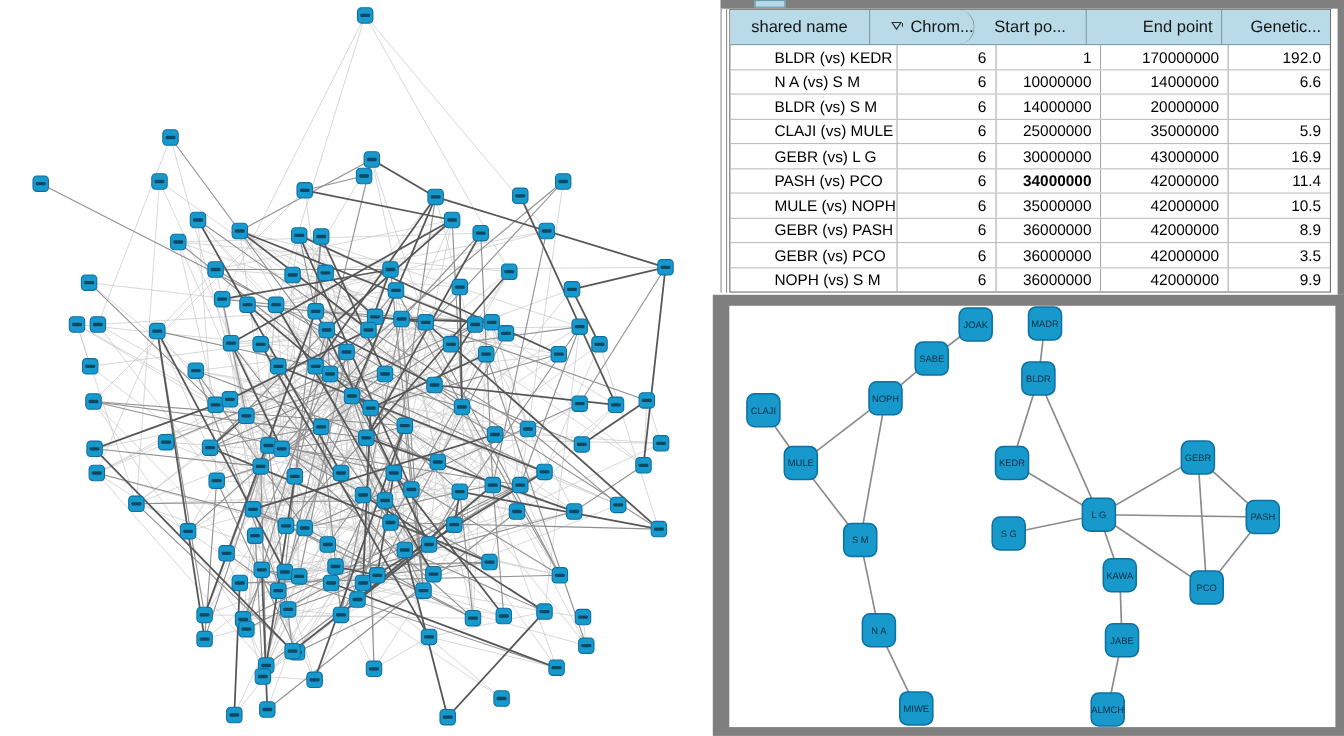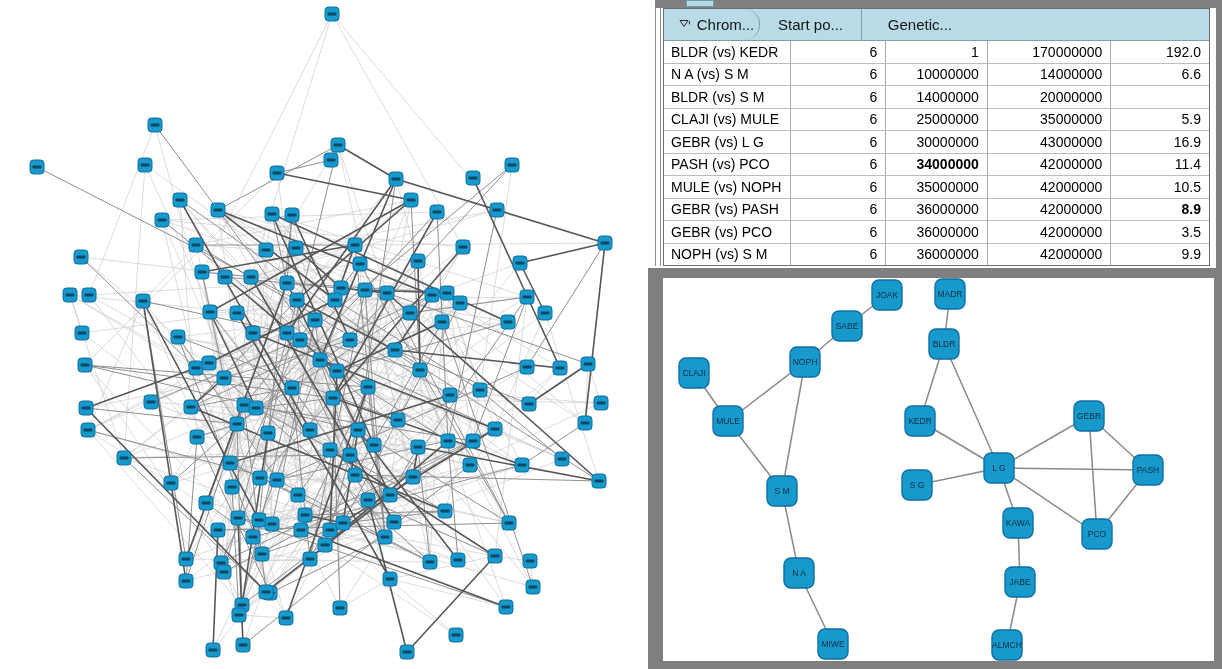--- a/index.html
+++ b/index.html
@@ -17,30 +17,30 @@
   .right-gray-top{position:absolute;right:0;top:0;width:6px;height:268px;background:#7f7f7f;}
   
   .table-card{position:absolute;left:15px;top:8px;width:547px;height:258px;background:#fff;
               border:1px solid #6e6e6e;box-sizing:border-box;display:flex;flex-direction:column;}
   .gutter{position:absolute;left:563px;top:8px;width:5px;height:258px;background:#fdfdfd;}
   .thead{display:flex;flex:0 0 31px;background:#b8dbe7;border-bottom:1px solid #7f9ea8;}
   .th{box-sizing:border-box;border-right:1px solid #7f9ea8;display:flex;align-items:center;
       font-size:15px;color:#151515;white-space:nowrap;overflow:hidden;}
   .th.center{justify-content:center;}
   .th.right{justify-content:flex-end;padding-right:8px;}
-  .th.left{justify-content:center;padding-left:10px;border-radius:15px;}
+  .th.left{justify-content:flex-end;padding-left:10px;border-radius:15px;}
   .th:last-child{border-right:none;text-align:right;}
   .filter-glyph{display:inline-block;margin-right:6px;line-height:0;}
   .tbody{flex:1;display:flex;flex-direction:column;min-height:0;}
   .tr{flex:1;display:flex;border-bottom:1px solid #bdbdbd;min-height:0;}
   .tr:last-child{border-bottom:none;}
   .td{box-sizing:border-box;border-right:1px solid #ababab;font-size:14px;color:#000;
       display:flex;align-items:center;white-space:nowrap;overflow:hidden;}
   .td:last-child{border-right:none;}
-  .td.left{padding-left:7px;}
+  .td.left{padding-left:7px;margin-left:33px;}
   .td.right{justify-content:flex-end;padding-right:8px;}
   
   .net-card{position:absolute;left:0;top:268px;width:574px;height:401px;background:#7f7f7f;}
   .net-inner{position:absolute;left:15px;top:10px;width:551px;height:383px;background:#fff;text-align:right;}
   svg{display:block;}
 </style>
 </head>
 <body>
 
 <div class="stage">
@@ -891,32 +891,38 @@
   </div>
 
   <div class="right-side">
     <div class="top-strip">
       <div class="top-tab"></div>
     </div>
     <div class="splitter"></div>
 
     <div class="table-card">
       <div class="thead" id="thead">
+          <div class="th center" style="width: 127px;">
+            <span>shared name</span>
+          </div>
           <div class="th left" style="width: 96px;">
             <span class="filter-glyph">
               <svg width="12" height="11" viewBox="0 0 12 11">
                 <path d="M1 1.5 H9 L5 7.5 Z" fill="none" stroke="#2b2b2b" stroke-width="1"></path>
                 <path d="M10.4 2 L10.4 5.4" stroke="#2b2b2b" stroke-width="1"></path>
               </svg>
             </span>
             <span>Chrom...</span>
           </div>
           <div class="th center" style="width: 102px;">
             <span>Start po...</span>
           </div>
+          <div class="th right" style="width: 124px;">
+            <span>End point</span>
+          </div>
           <div class="th right" style="width: 98px;">
             <span>Genetic...</span>
           </div>
         </div>
       <div class="tbody" id="tbody">
           <div class="tr">
             <div class="td left" style="width: 127px;">BLDR (vs) KEDR</div>
             <div class="td right" style="width: 96px;">6</div>
             <div class="td right" style="width: 102px;">1</div>
             <div class="td right" style="width: 124px;">170000000</div>
@@ -962,21 +968,21 @@
             <div class="td right" style="width: 96px;">6</div>
             <div class="td right" style="width: 102px;">35000000</div>
             <div class="td right" style="width: 124px;">42000000</div>
             <div class="td right" style="width: 98px;">10.5</div>
           </div>
           <div class="tr">
             <div class="td left" style="width: 127px;">GEBR (vs) PASH</div>
             <div class="td right" style="width: 96px;">6</div>
             <div class="td right" style="width: 102px;">36000000</div>
             <div class="td right" style="width: 124px;">42000000</div>
-            <div class="td right" style="width: 98px; font-weight: bold;">8.9</div>
+            <div class="td right" style="width: 98px;">8.9</div>
           </div>
           <div class="tr">
             <div class="td left" style="width: 127px;">GEBR (vs) PCO</div>
             <div class="td right" style="width: 96px;">6</div>
             <div class="td right" style="width: 102px;">36000000</div>
             <div class="td right" style="width: 124px;">42000000</div>
             <div class="td right" style="width: 98px;">3.5</div>
           </div>
           <div class="tr">
             <div class="td left" style="width: 127px;">NOPH (vs) S M</div>

